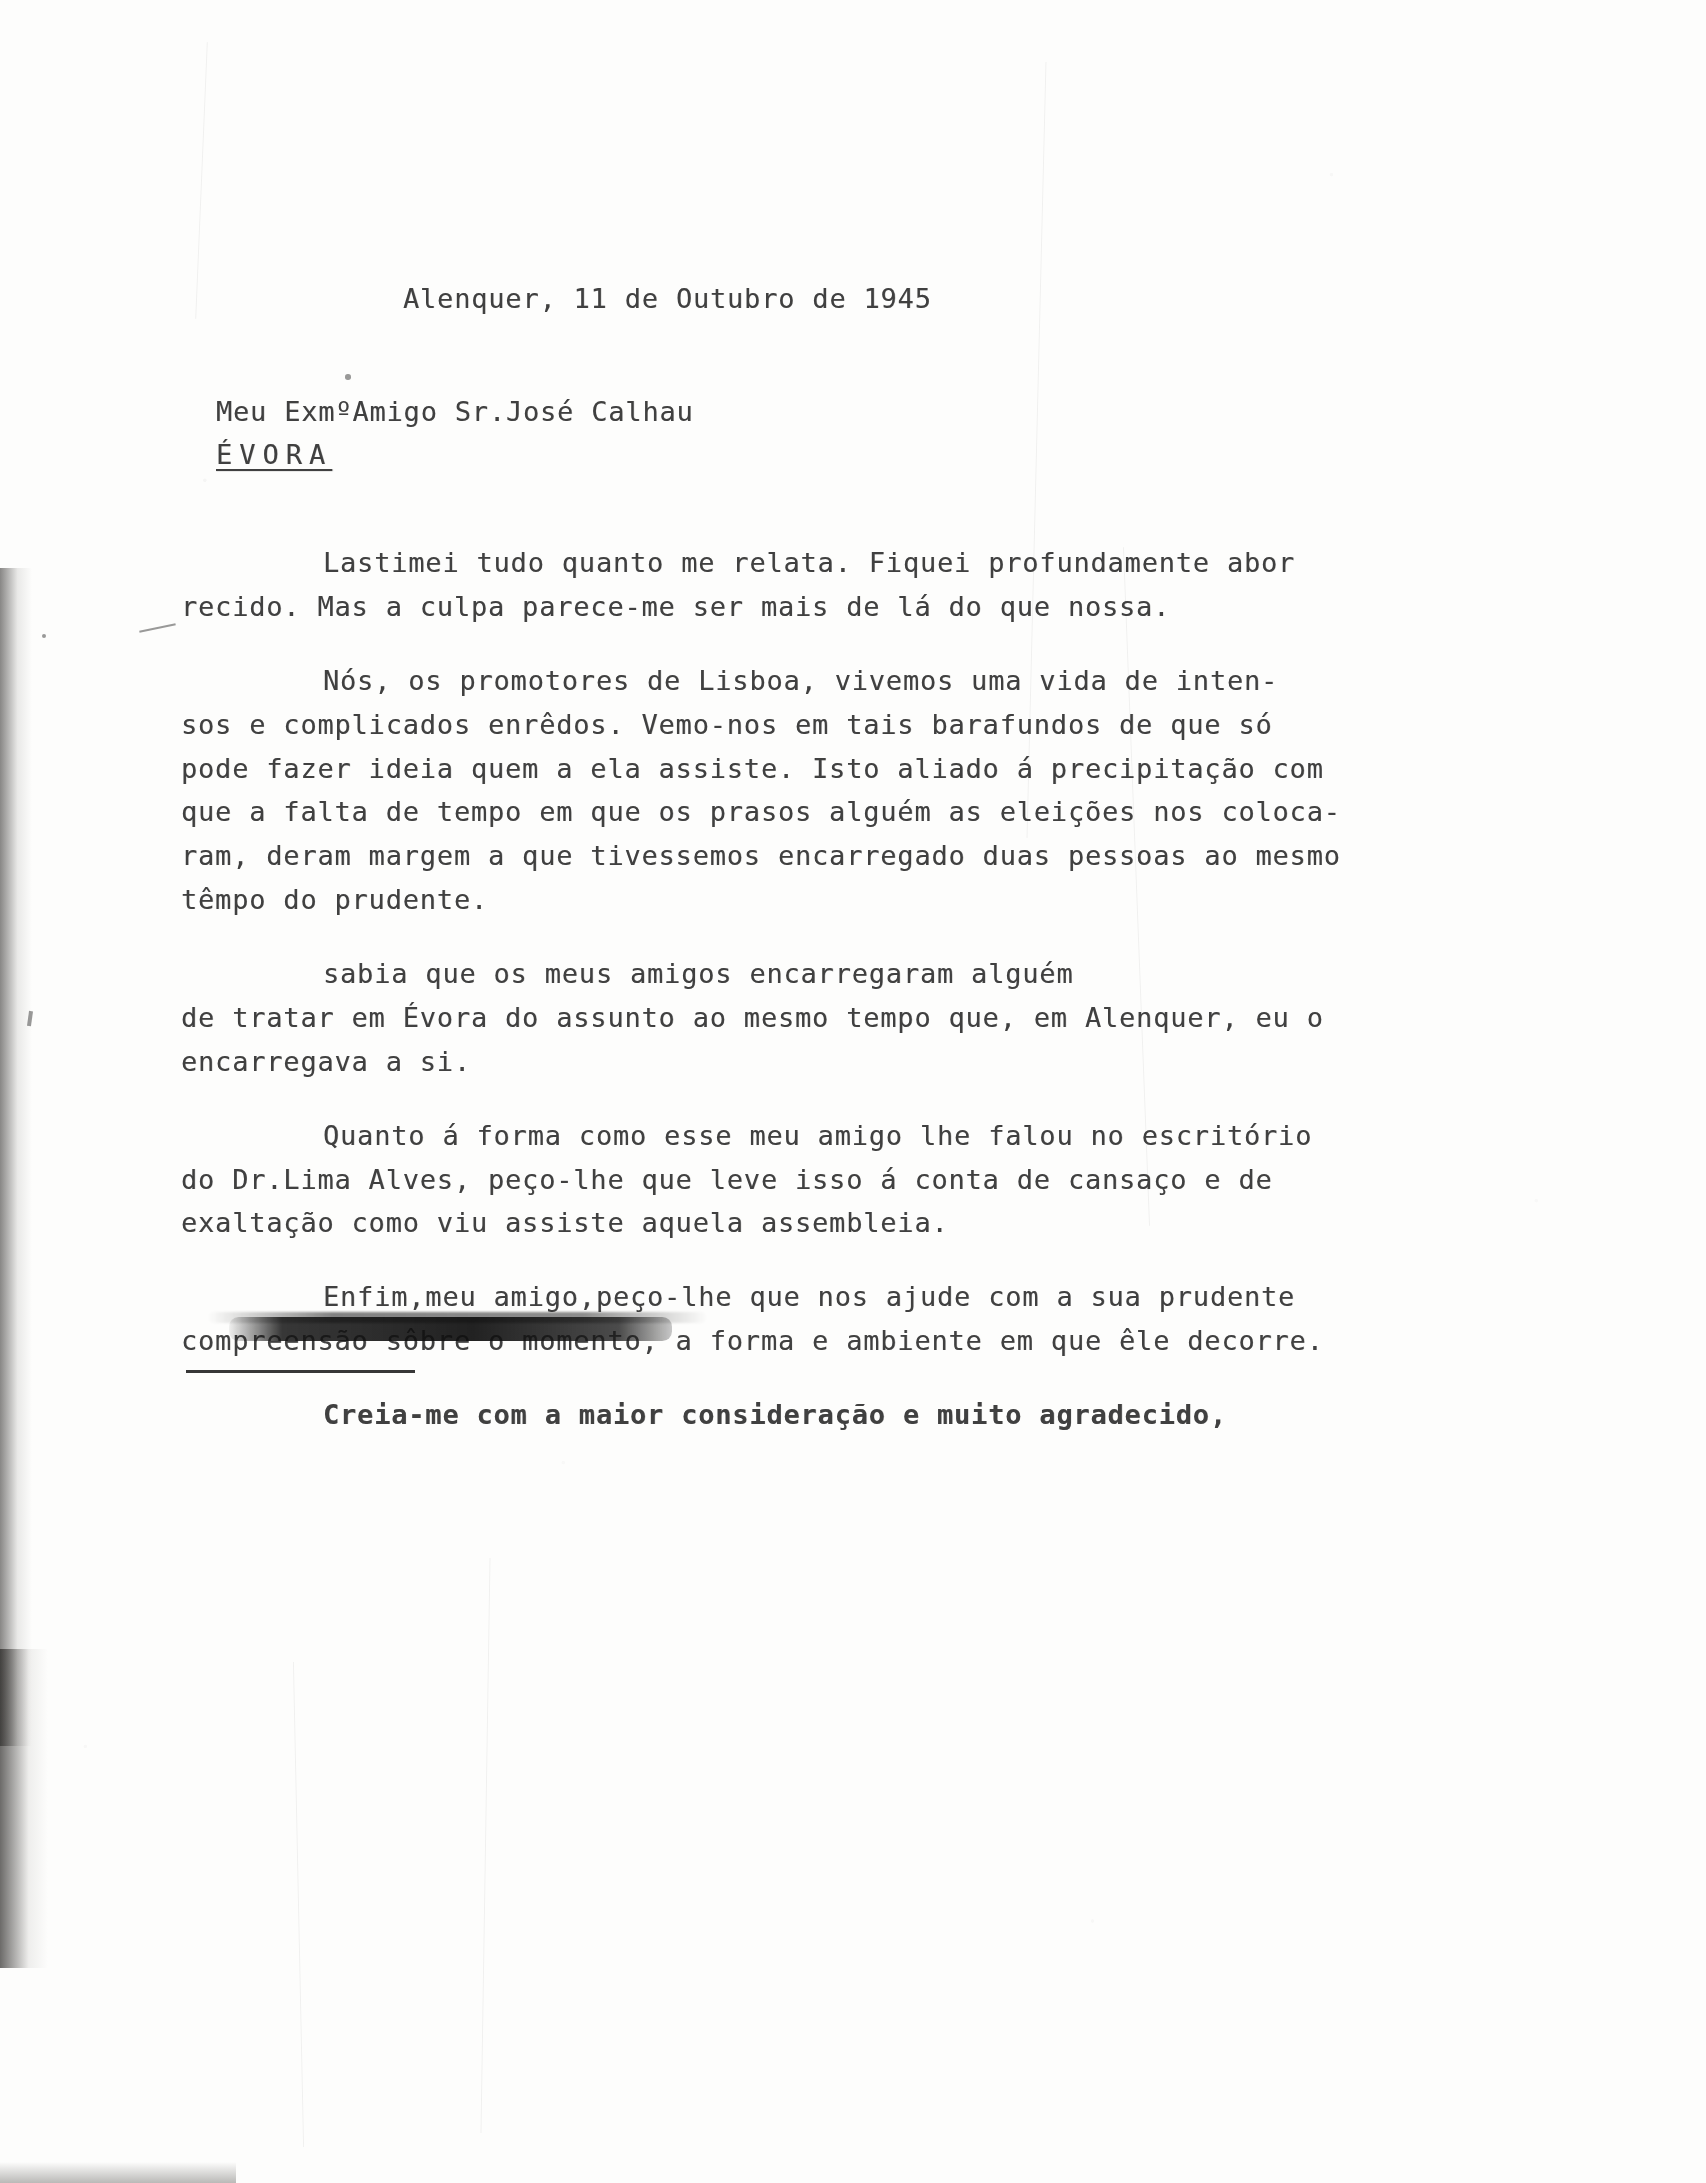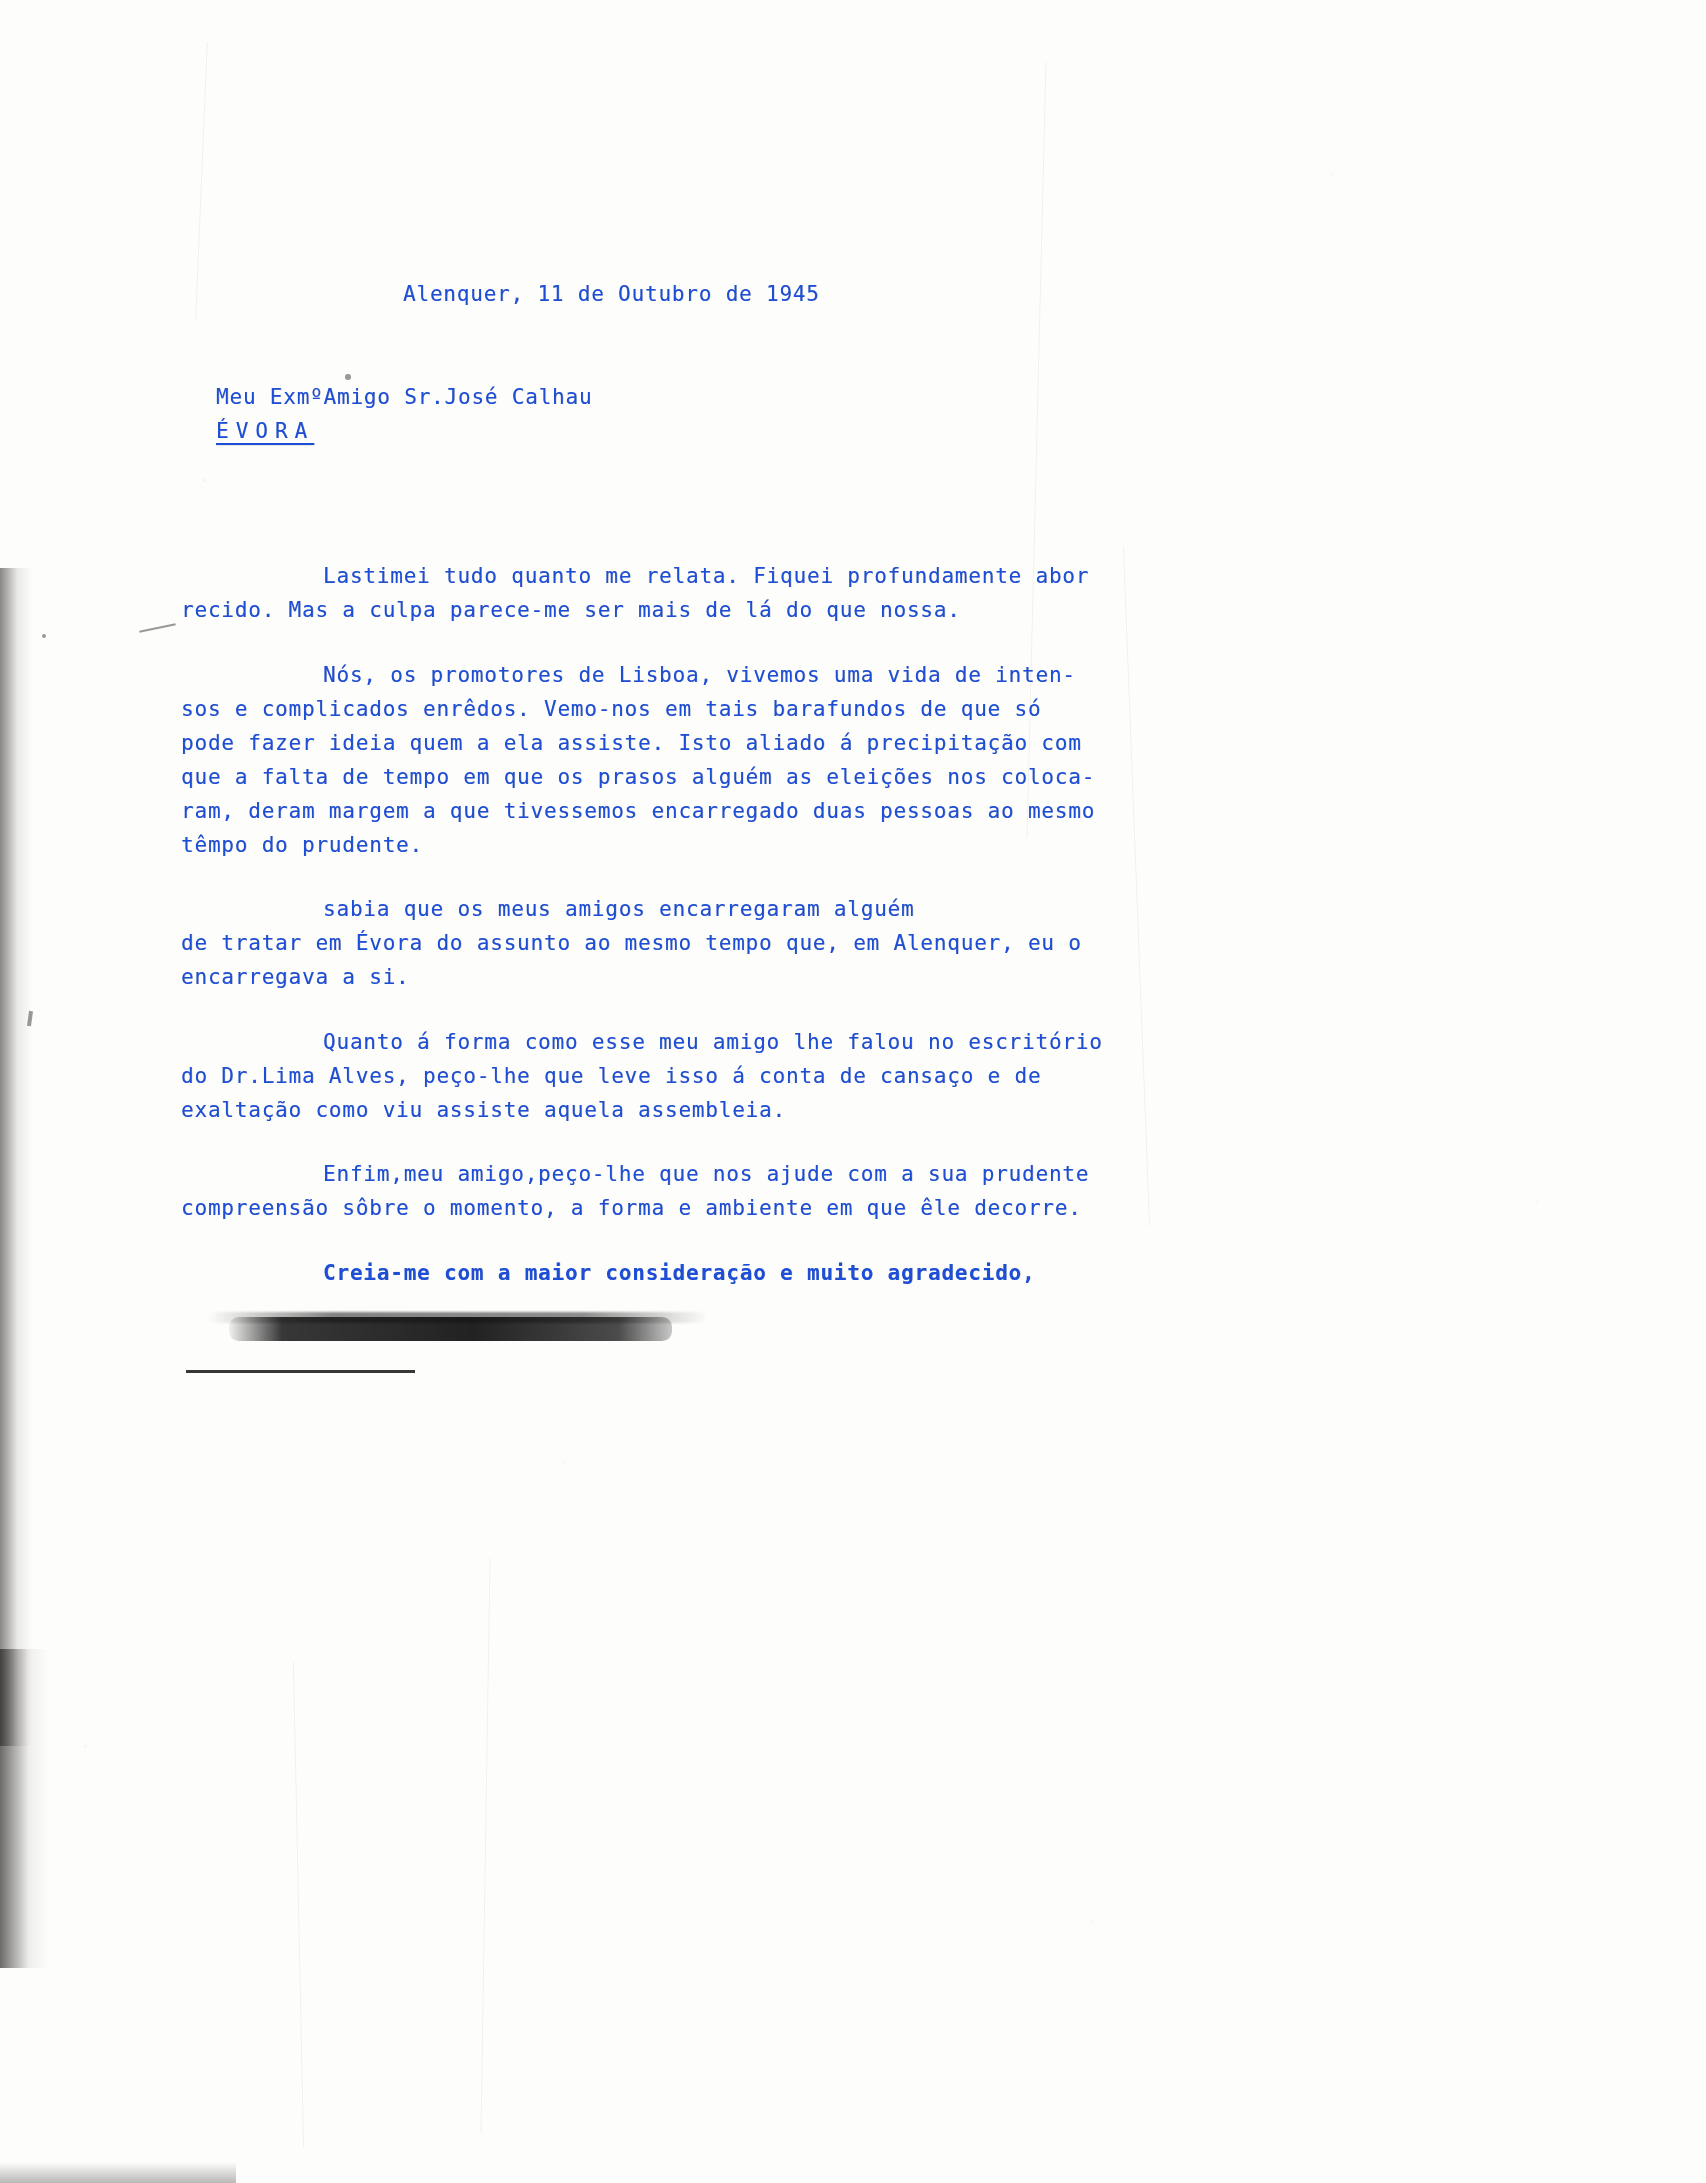--- a/index.html
+++ b/index.html
@@ -68,42 +68,42 @@
   .crease.c2 { left: 1136px; top: 547px; width: 1.4px; height: 679px;  transform: rotate(-2.2deg); }
   .crease.c3 { left: 485px;  top: 1558px; width: 1.4px; height: 575px; transform: rotate(0.9deg); }
   .crease.c4 { left: 298px;  top: 1662px; width: 1.4px; height: 485px; transform: rotate(-1.2deg); }
   .crease.c5 { left: 201px;  top: 42px;  width: 1.4px; height: 277px;  transform: rotate(2.4deg); }
 
   .letter {
     position: absolute;
     left: 181px;
     top: 277px;
     width: 1378px;
-    color: #1d4ed8;
-    font-size: 21px;
+    color: #404040;
+    font-size: 27px;
     line-height: 1.62;
     letter-spacing: 0.8px;
   }
   .line {
     white-space: pre-wrap;
     text-shadow: 0.4px 0.3px 0 rgba(0,0,0,0.28);
   }
   .date-line {
     margin-left: 222px;
     margin-bottom: 69px;
   }
   .addressee {
     margin-left: 35px;
   }
   .city {
     margin-left: 35px;
     letter-spacing: 7px;
     text-decoration: underline;
     text-underline-offset: 4.8px;
-    margin-bottom: 111px;
+    margin-bottom: 64px;
   }
   .para {
     margin-bottom: 30.5px;
   }
   .para .first {
     display: block;
     text-indent: 142px;
   }
   .para .cont {
     display: block;

